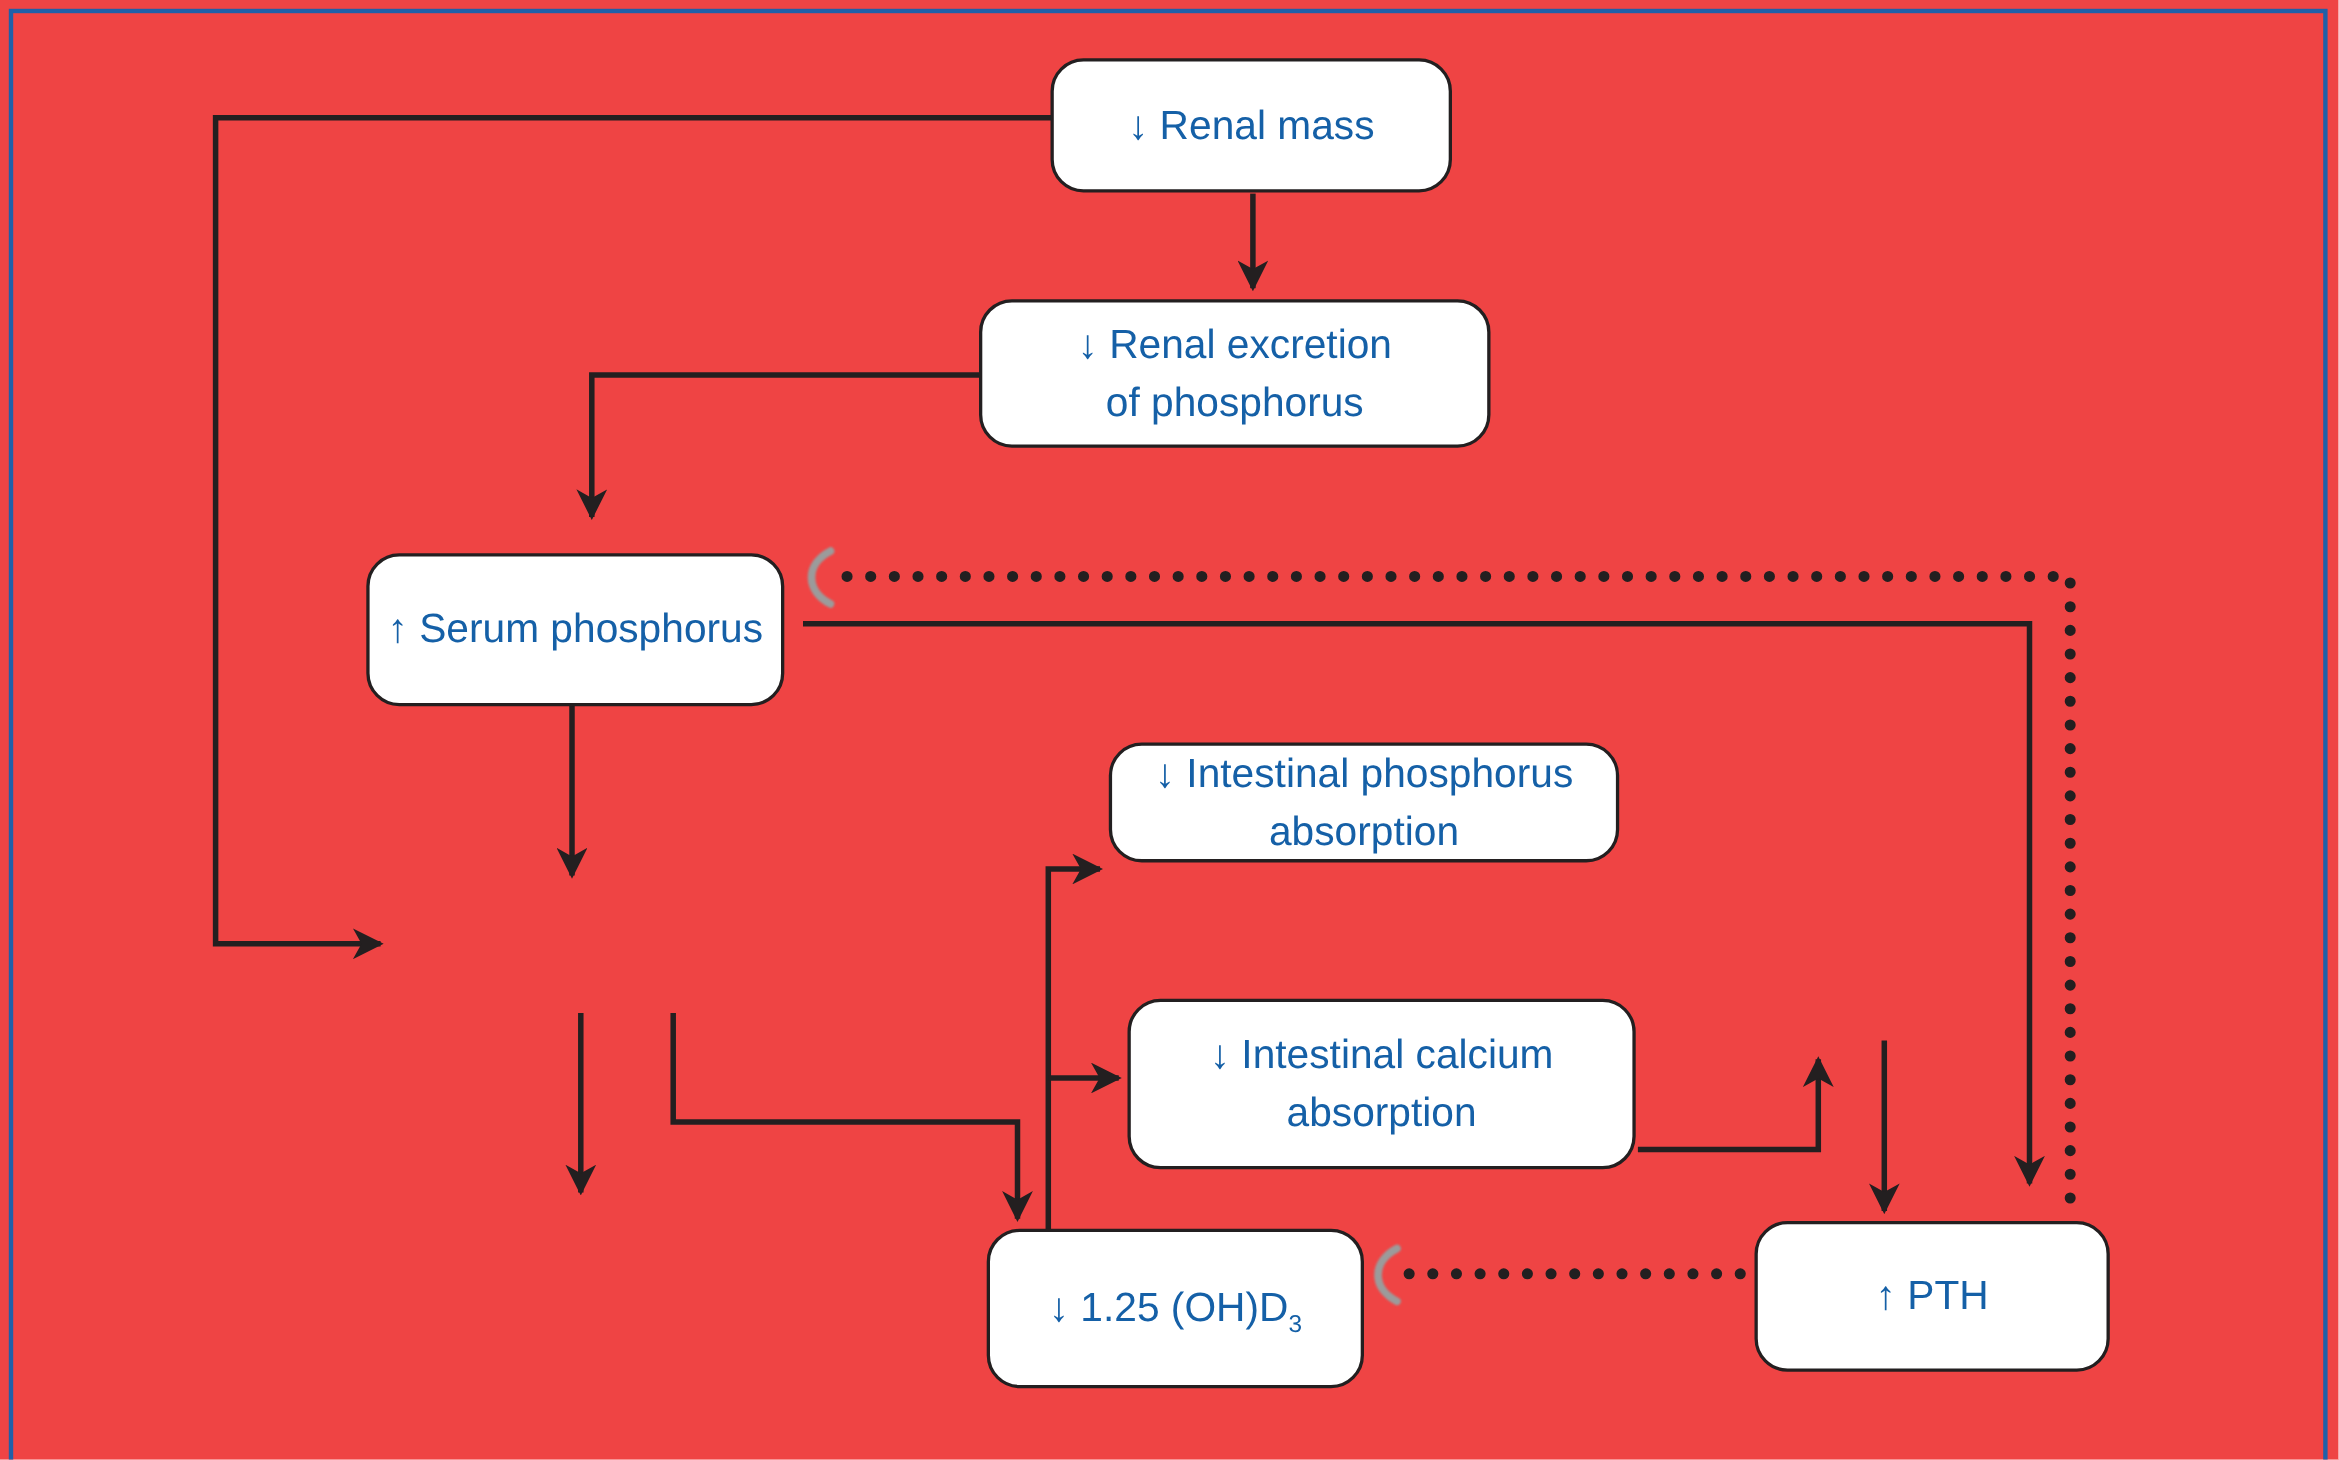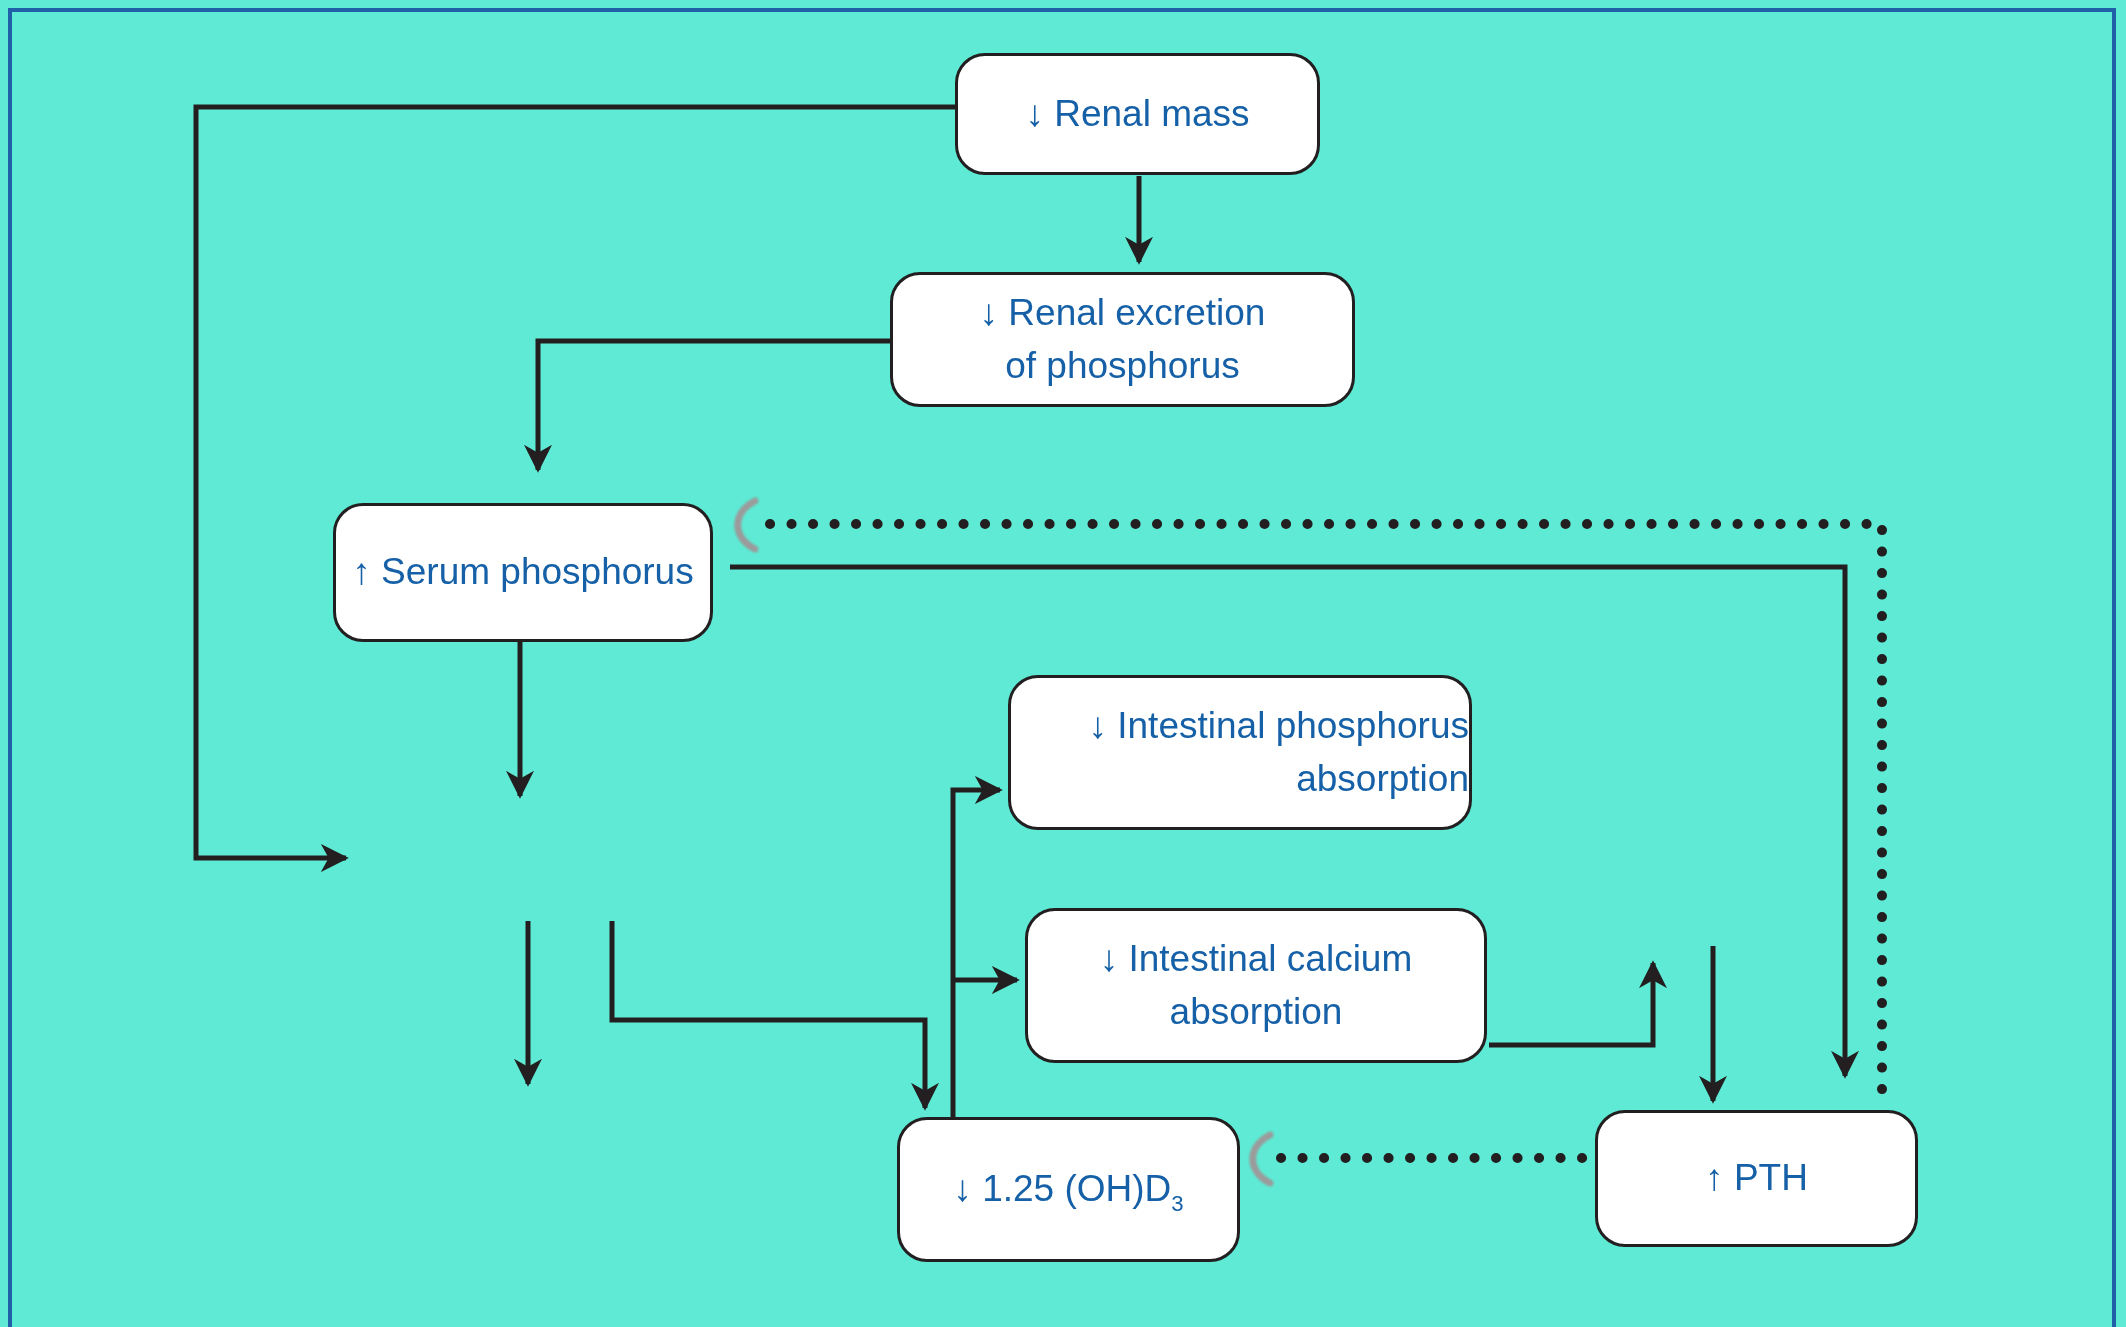--- a/index.html
+++ b/index.html
@@ -1,17 +1,17 @@
 <!DOCTYPE html>
 <html><head>
 <meta charset="utf-8">
 <style>
   html,body{margin:0;padding:0;background:#fff;}
   .canvas{
-    position:relative;width:2126px;height:1327px;overflow:hidden;background:#5eead4;
+    position:relative;width:2126px;height:1327px;overflow:hidden;background:#ef4444;
     font-family:"Liberation Sans","DejaVu Sans",sans-serif;
   }
   .frame{
     position:absolute;inset:8px 10px -8px 8px;border:4px solid #2060a8;
     box-sizing:border-box;z-index:0;
   }
   .connector-layer{position:absolute;left:0;top:0;z-index:1;}
   .node{
     position:absolute;box-sizing:border-box;background:#ffffff;
     border:3px solid #231f20;border-radius:30px;
@@ -66,21 +66,21 @@
 
   <div class="node" style="left:890px;top:272px;width:465px;height:135px;align-items:center;">
     <span>↓ Renal excretion</span>
     <span>of phosphorus</span>
   </div>
 
   <div class="node" style="left:333px;top:503px;width:380px;height:139px;">
     <span>↑ Serum phosphorus</span>
   </div>
 
-  <div class="node" style="left:1008px;top:675px;width:464px;height:155px;align-items:flex-end;">
+  <div class="node" style="left:1008px;top:675px;width:464px;height:109px;">
     <span>↓ Intestinal phosphorus</span>
     <span>absorption</span>
   </div>
 
 
   <div class="node" style="left:1025px;top:908px;width:462px;height:155px;">
     <span>↓ Intestinal calcium</span>
     <span>absorption</span>
   </div>
 

